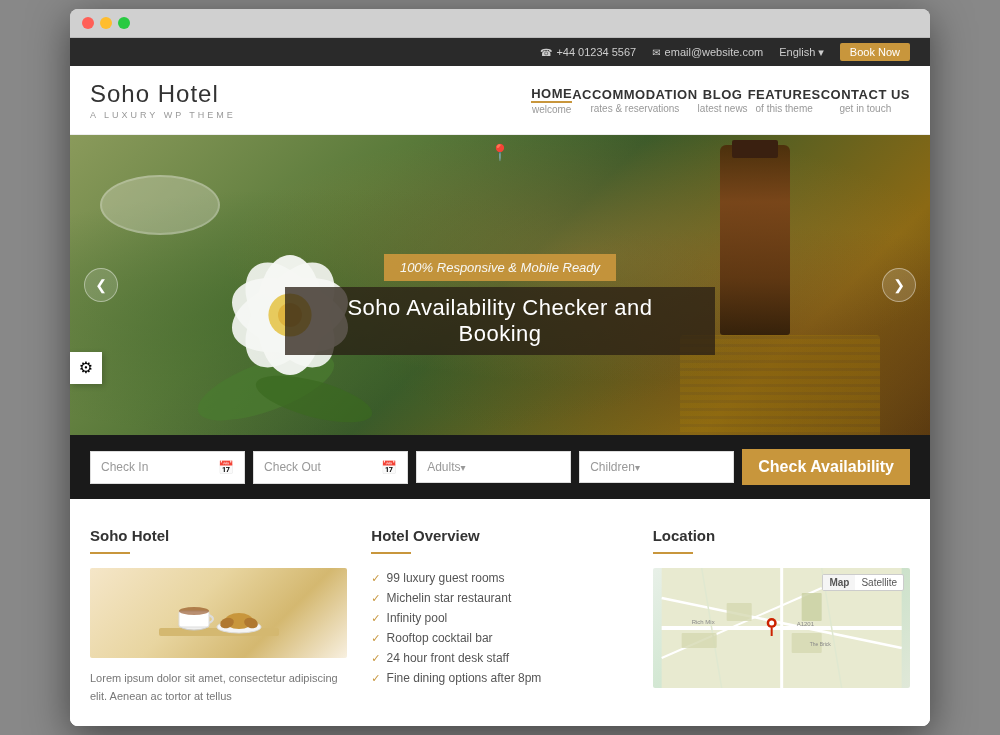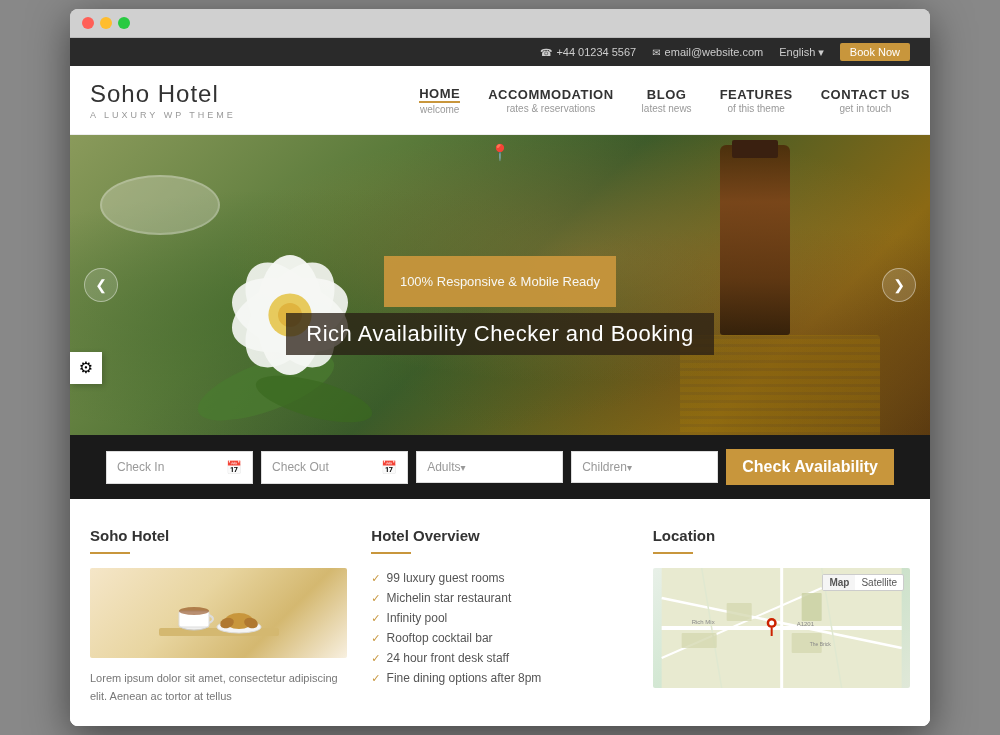--- a/index.html
+++ b/index.html
@@ -82,21 +82,21 @@
       letter-spacing: 1px;
     }
     .logo-subtitle {
       font-size: 9px;
       letter-spacing: 3px;
       color: #999;
       text-transform: uppercase;
       margin-top: 2px;
     }
 
-    .nav-menu { display: flex; gap: 28px; align-items: center; }
+    .nav-menu { display: flex; align-items: center; }
     .nav-item { text-align: center; cursor: pointer; }
     .nav-item .nav-main {
       font-size: 13px;
       font-weight: 600;
       color: #333;
       text-transform: uppercase;
       letter-spacing: 0.5px;
     }
     .nav-item .nav-main.active { border-bottom: 2px solid #c8963c; }
     .nav-item .nav-sub {
@@ -130,24 +130,25 @@
       left: 50%;
       transform: translateX(-50%);
       text-align: center;
       z-index: 10;
     }
 
     .hero-badge {
       background: #c8963c;
       color: #fff;
       font-size: 13px;
-      padding: 18px 16px;
+      padding: 6px 16px;
       display: inline-block;
       margin-bottom: 6px;
       opacity: 0.95;
+      font-style: italic;
     }
 
     .hero-title {
       background: rgba(40,30,20,0.75);
       color: #fff;
       font-size: 22px;
       font-weight: 400;
       padding: 8px 20px;
       display: inline-block;
       letter-spacing: 0.5px;
@@ -170,21 +171,21 @@
       font-size: 14px;
       cursor: pointer;
       z-index: 20;
     }
     .hero-arrow.left { left: 14px; }
     .hero-arrow.right { right: 14px; }
 
     
     .booking-bar {
       background: #1a1a1a;
-      padding: 14px 36px;
+      padding: 14px 20px;
       display: flex;
       align-items: center;
       gap: 8px;
       position: relative;
       z-index: 30;
     }
 
     .booking-input {
       flex: 1;
       background: #fff;
@@ -414,21 +415,21 @@
 
             <circle cx="100" cy="80" r="18" fill="#f0d060"></circle>
             <circle cx="100" cy="80" r="10" fill="#e8b840"></circle>
           </svg>
 
           <div style="position:absolute;bottom:0;right:50px;width:200px;height:100px;background:repeating-linear-gradient(0deg,#8B6914 0px,#8B6914 3px,#a0780a 3px,#a0780a 8px);opacity:0.4;border-radius:4px 4px 0 0;"></div>
         </div>
 
         <div class="hero-text-area">
           <div class="hero-badge">100% Responsive &amp; Mobile Ready</div>
-          <div class="hero-title">Rich Availability Checker and Booking</div>
+          <div class="hero-title">Soho Availability Checker and Booking</div>
         </div>
 
         <div class="hero-arrow left">
           <span>❮</span>
         </div>
         <div class="hero-arrow right">
           <span>❯</span>
         </div>
       </div>
 

